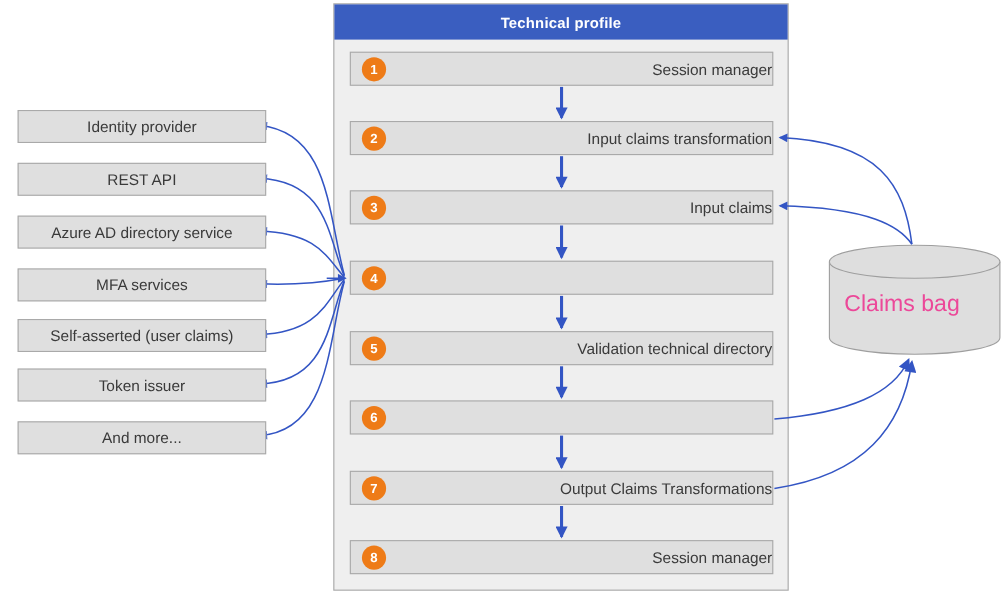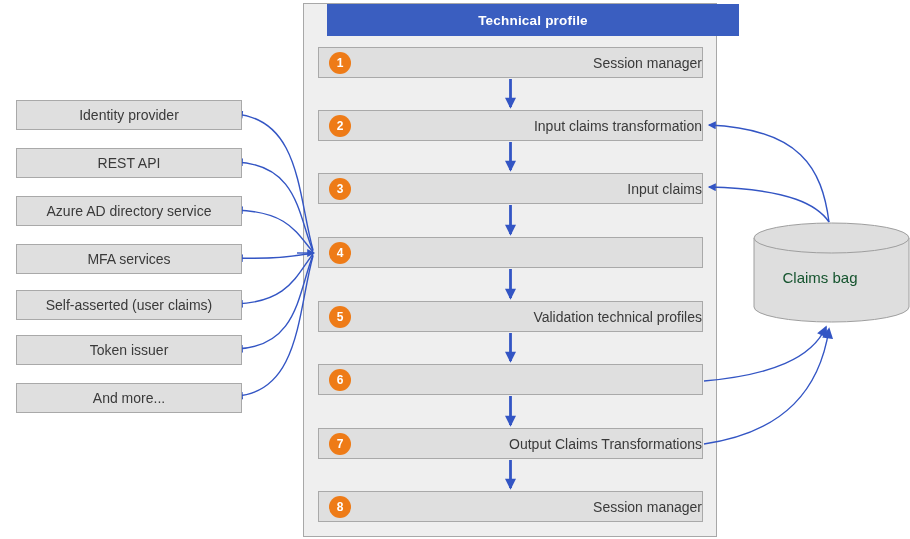--- a/index.html
+++ b/index.html
@@ -23,21 +23,21 @@
   
   .panel{
     position:absolute;left:303px;top:3px;width:414px;height:534px;
     background:var(--panel-fill);border:1px solid var(--panel-border);
     box-sizing:border-box;
   }
   .panel-header{
     position:absolute;left:0;top:0;width:100%;height:32px;
     background:var(--header-blue);color:#ffffff;
     display:flex;align-items:center;justify-content:center;
-    font-size:13.5px;font-weight:600;letter-spacing:.2px;margin-left:23px;
+    font-size:13.5px;font-weight:600;letter-spacing:.2px;
   }
   
   .step{
     position:absolute;left:318px;width:385px;height:31px;
     background:var(--box-fill);border:1px solid var(--box-border);
     box-sizing:border-box;display:flex;align-items:center;
   }
   .badge{
     position:absolute;left:10px;top:4px;width:22px;height:22px;border-radius:50%;
     background:var(--badge-orange);color:#ffffff;
@@ -51,21 +51,21 @@
   .provider{
     position:absolute;left:16px;width:226px;height:30px;
     background:var(--box-fill);border:1px solid var(--box-border);
     box-sizing:border-box;display:flex;align-items:center;justify-content:center;
     font-size:14px;color:var(--text-dark);
   }
   
   .cyl-label{
     position:absolute;left:754px;top:262px;width:132px;height:30px;
     display:flex;align-items:center;justify-content:center;
-    font-size:15px;color:#14532d;
+    font-size:21px;color:#ec4899;
   }
   svg.overlay{position:absolute;left:0;top:0;pointer-events:none;}
   .flow-line{stroke:var(--arrow-blue);stroke-width:2.8;fill:none;}
   .curve-line{stroke:var(--arrow-blue);stroke-width:1.4;fill:none;}
   .cyl-shape{fill:var(--cyl-fill);stroke:var(--cyl-border);stroke-width:1;}
 </style>
 </head>
 <body>
 
 <div class="page">
@@ -131,21 +131,21 @@
   </div>
   <div class="step" style="top:173px">
     <span class="badge">3</span>
     <span class="step-label">Input claims</span>
   </div>
   <div class="step" style="top:237px">
     <span class="badge">4</span>
   </div>
   <div class="step" style="top:301px">
     <span class="badge">5</span>
-    <span class="step-label">Validation technical profiles</span>
+    <span class="step-label">Validation technical directory</span>
   </div>
   <div class="step" style="top:364px">
     <span class="badge">6</span>
   </div>
   <div class="step" style="top:428px">
     <span class="badge">7</span>
     <span class="step-label">Output Claims Transformations</span>
   </div>
   <div class="step" style="top:491px">
     <span class="badge">8</span>

